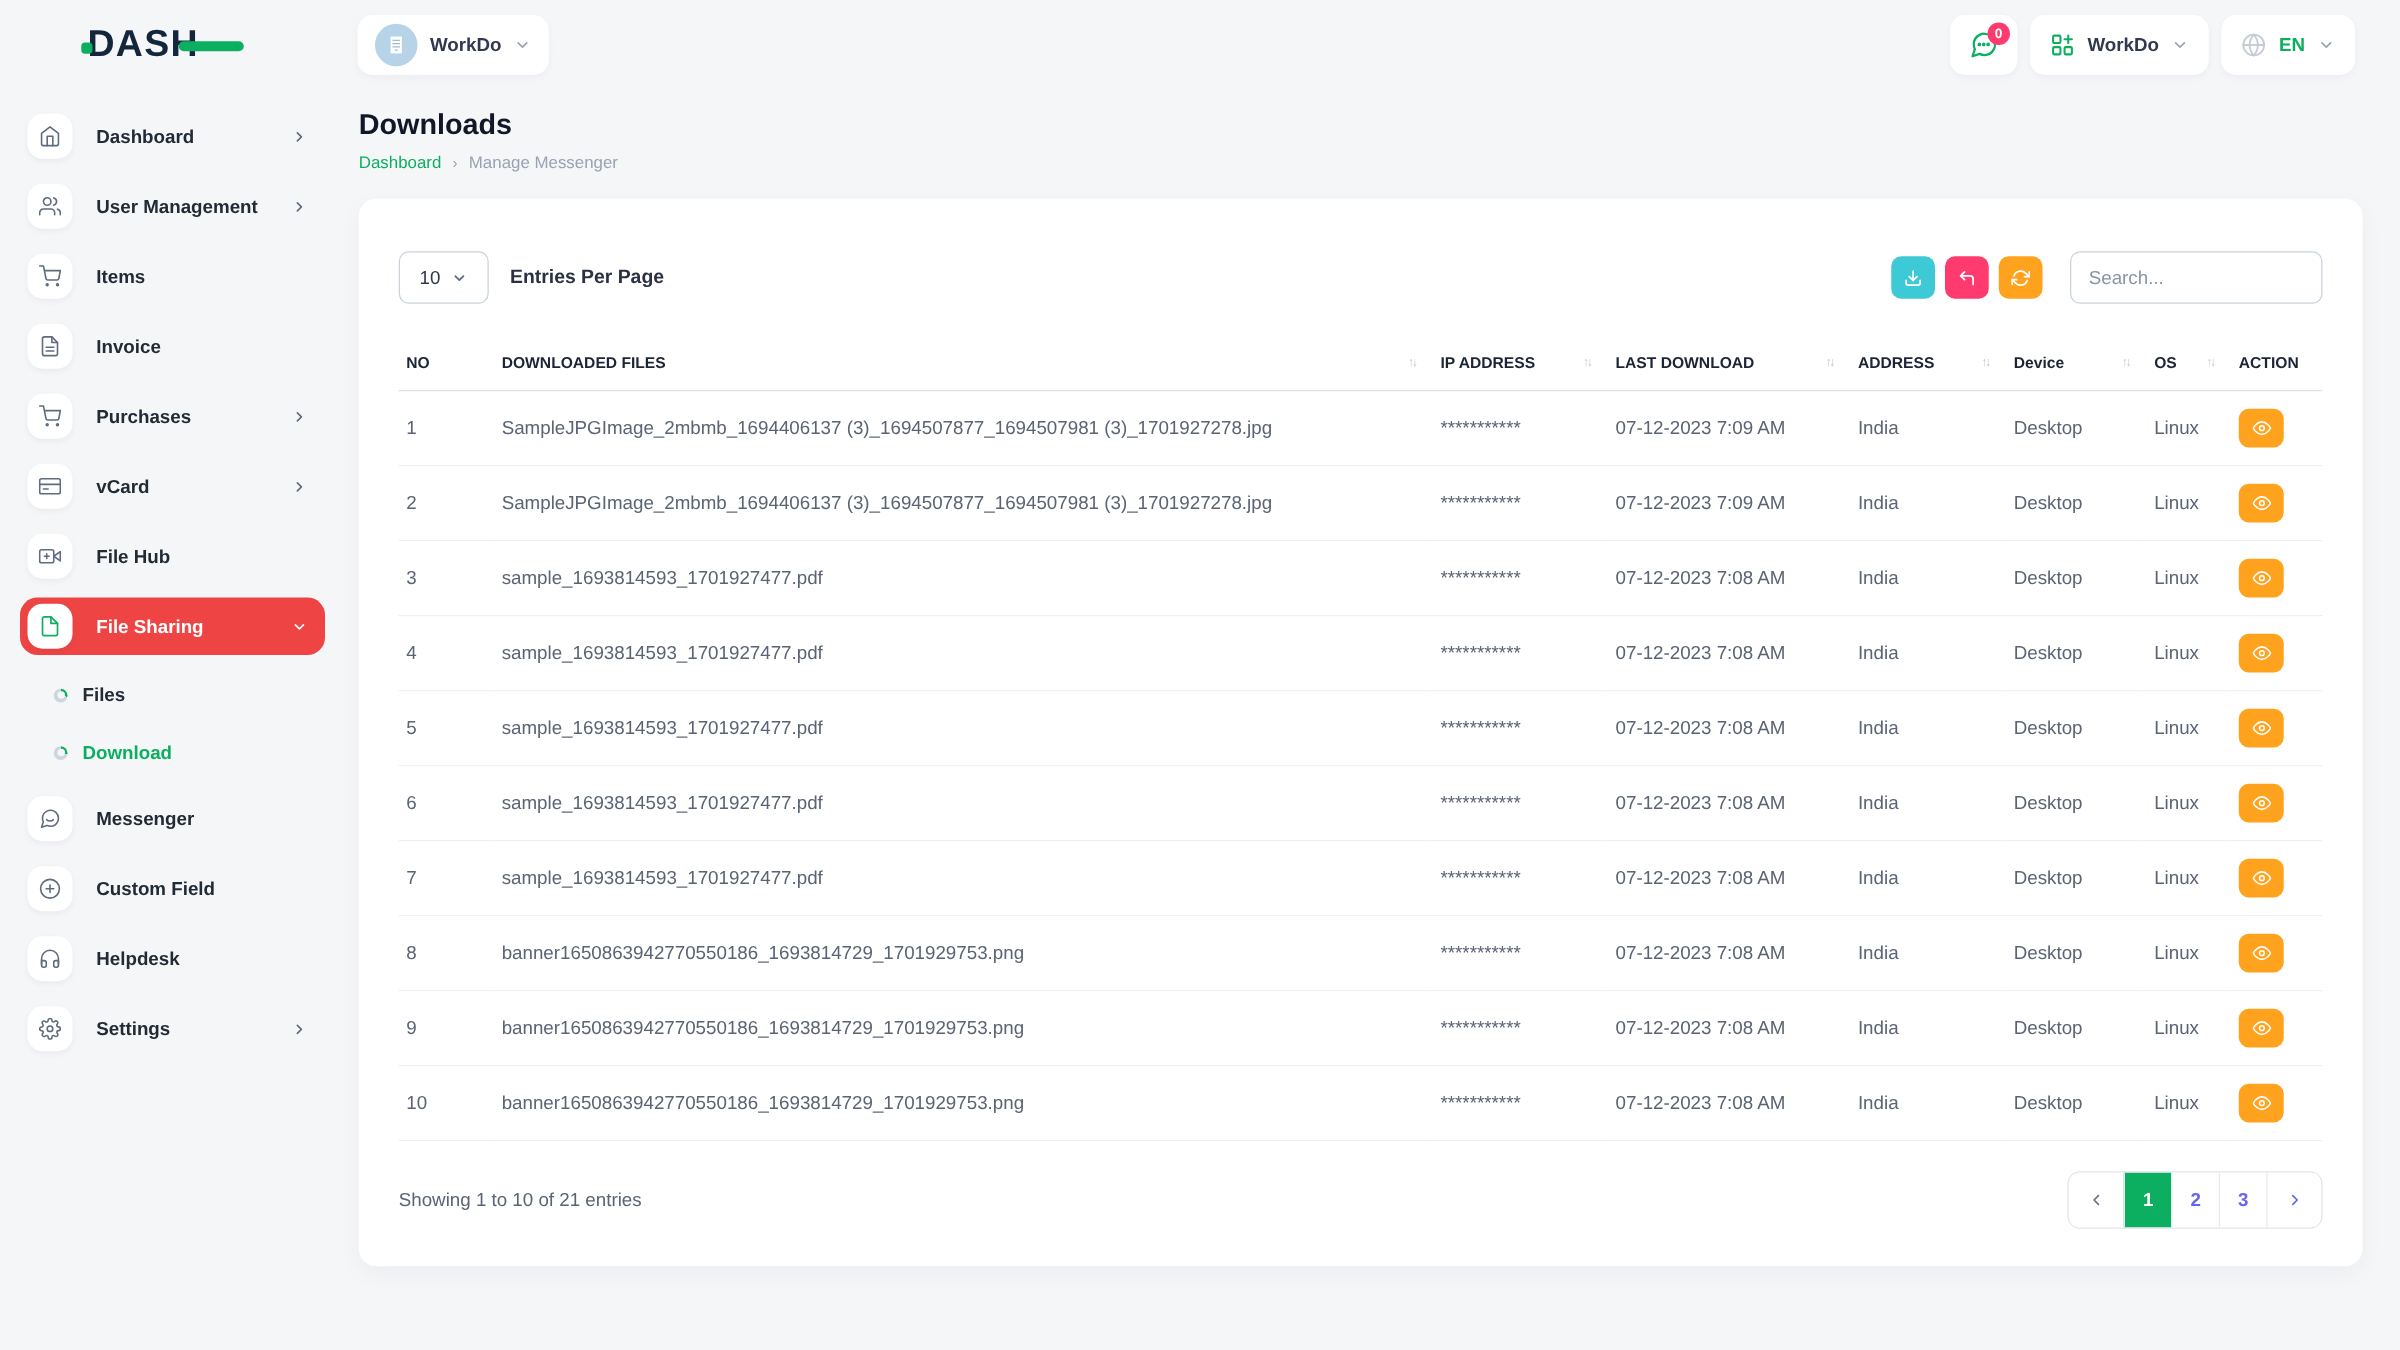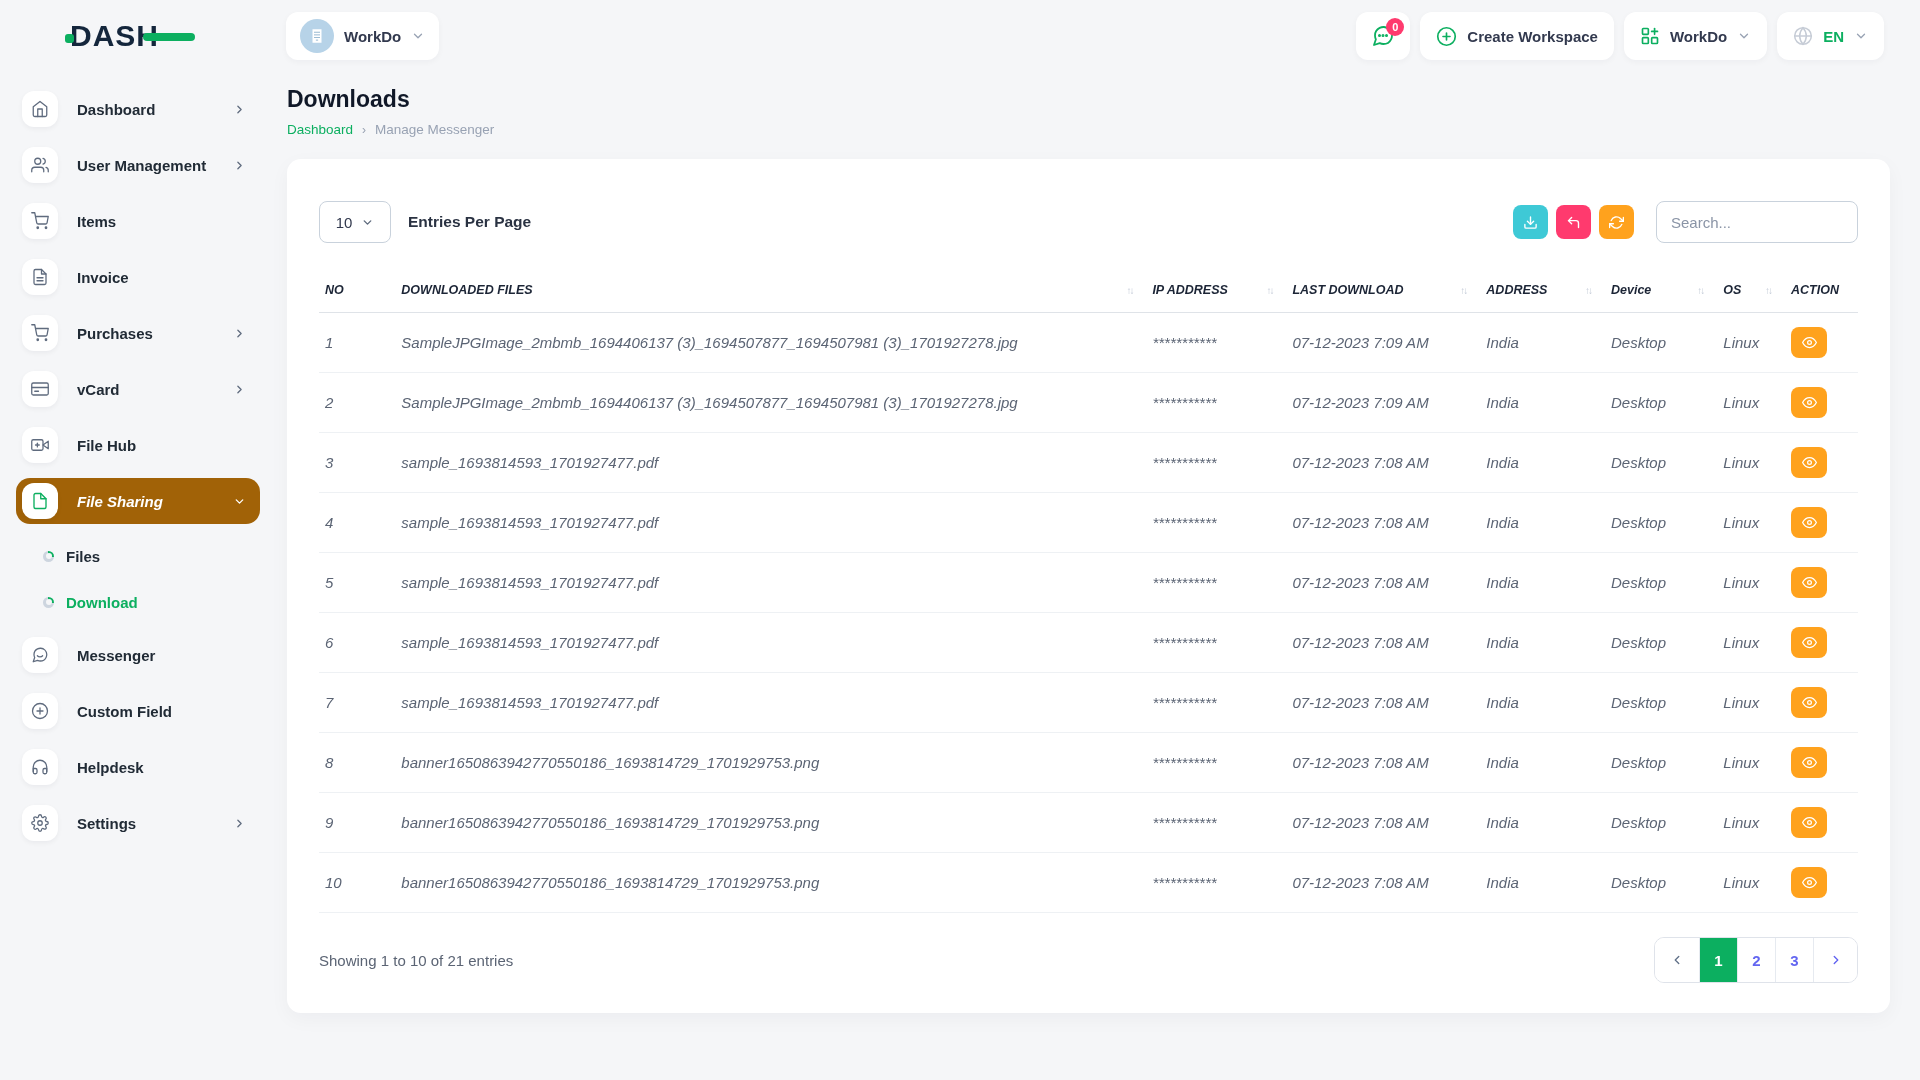--- a/index.html
+++ b/index.html
@@ -41,21 +41,21 @@
   .layout { display:flex; }
   .sidebar { width:260px; padding:14px 0 0 16px; flex:none; }
   .nav-item { display:flex; align-items:center; height:46px; padding:5px 14px 5px 6px; margin-bottom:10px; border-radius:14px; cursor:pointer; }
   .nav-tile {
     width:36px; height:36px; border-radius:12px; background:#fff; flex:none;
     display:flex; align-items:center; justify-content:center;
     box-shadow:0 2px 5px rgba(16,24,40,.05);
   }
   .nav-label { margin-left:19px; font-size:15px; font-weight:600; color:#212b36; }
   .nav-chevron { margin-left:auto; }
-  .nav-item.active { background:#a16207;font-style:italic; }
+  .nav-item.active { background:#ef4444; }
   .nav-item.active .nav-label { color:#fff; }
   .nav-item.active .nav-chevron svg { stroke:#fff; }
   .nav-sub { display:flex; align-items:center; height:44px; padding-left:27px; margin-bottom:2px; cursor:pointer; }
   .sub-dot { width:11px; height:11px; border-radius:50%; background:conic-gradient(#0caf60 0 100deg,#cdd5df 100deg 360deg); position:relative; flex:none; }
   .sub-dot::after { content:""; position:absolute; inset:2.5px; background:#f5f6f8; border-radius:50%; }
   .sub-label { margin-left:12px; font-size:15px; font-weight:600; color:#212b36; }
   .nav-sub.active .sub-label { color:#0caf60; }
 
   
   .main { flex:1; padding:14px 30px 0 27px; }
@@ -80,21 +80,21 @@
   .icon-btn { width:35px; height:34px; border:none; border-radius:8px; display:flex; align-items:center; justify-content:center; cursor:pointer; }
   .btn-export { background:#3ec9d6; }
   .btn-undo { background:#ff3a6e; }
   .btn-refresh { background:#ffa21d; }
   .search-input {
     width:202px; height:42px; margin-left:14px; border:1px solid #c9d2dc; border-radius:8px;
     padding:0 14px; font-size:15px; color:#32394e; outline:none; font-family:"Liberation Sans",sans-serif;
   }
   .search-input::placeholder { color:#8a94a6; }
 
-  table.data { width:100%; border-collapse:collapse; margin-top:28px;font-style:italic; }
+  table.data { width:100%; border-collapse:collapse; margin-top:28px; }
   th { text-align:left; font-size:12.5px; font-weight:700; color:#1c2536; padding:12px 10px 15px 10px; border-bottom:1px solid #dfe3e8; }
   th .th-inner { display:flex; align-items:center; justify-content:space-between; gap:6px; }
   .sort-glyph { font-size:10px; color:#c2c9d6; letter-spacing:-2px; font-weight:400; }
   td { font-size:15px; color:#5b6474; padding:14px 10px; border-bottom:1px solid #eef1f4; }
   tr.row td { height:53px; }
   td.c-no, th.c-no { padding-left:6px; }
   .eye-btn { width:36px; height:31px; border:none; border-radius:8px; background:#ffa21d; display:flex; align-items:center; justify-content:center; cursor:pointer; }
 
   .card-footer { display:flex; align-items:center; margin-top:24px; }
   .showing { font-size:15px; color:#5b6474; }
@@ -141,28 +141,20 @@
     <div class="pill chat-pill">
       <svg width="24" height="24" viewBox="0 0 24 24" fill="none" stroke="#0caf60" stroke-width="1.8" stroke-linecap="round" stroke-linejoin="round">
         <path d="M21 11.5a8.38 8.38 0 0 1-.9 3.8 8.5 8.5 0 0 1-7.6 4.7 8.38 8.38 0 0 1-3.8-.9L3 21l1.9-5.7a8.38 8.38 0 0 1-.9-3.8 8.5 8.5 0 0 1 4.7-7.6 8.38 8.38 0 0 1 3.8-.9h.5a8.48 8.48 0 0 1 8 8z"></path>
         <circle cx="8.5" cy="11.5" r="0.6" fill="#0caf60"></circle>
           <circle cx="12" cy="11.5" r="0.6" fill="#0caf60"></circle>
           <circle cx="15.5" cy="11.5" r="0.6" fill="#0caf60"></circle>
       </svg>
       <span class="chat-badge">0</span>
     </div>
 
-    <div class="pill">
-      <svg width="21" height="21" viewBox="0 0 24 24" fill="none" stroke="#0caf60" stroke-width="1.9" stroke-linecap="round">
-          <circle cx="12" cy="12" r="10"></circle>
-          <line x1="12" y1="8" x2="12" y2="16"></line>
-          <line x1="8" y1="12" x2="16" y2="12"></line>
-        </svg>
-      <span>Create Workspace</span>
-    </div>
 
     <div class="pill">
       <svg width="20" height="20" viewBox="0 0 24 24" fill="none" stroke="#0caf60" stroke-width="2" stroke-linecap="round" stroke-linejoin="round">
         <rect x="3" y="3" width="7" height="7" rx="1"></rect>
           <rect x="3" y="14" width="7" height="7" rx="1"></rect>
           <rect x="14" y="14" width="7" height="7" rx="1"></rect>
         <line x1="17.5" y1="3" x2="17.5" y2="10"></line>
           <line x1="14" y1="6.5" x2="21" y2="6.5"></line>
       </svg>
       <span>WorkDo</span>

